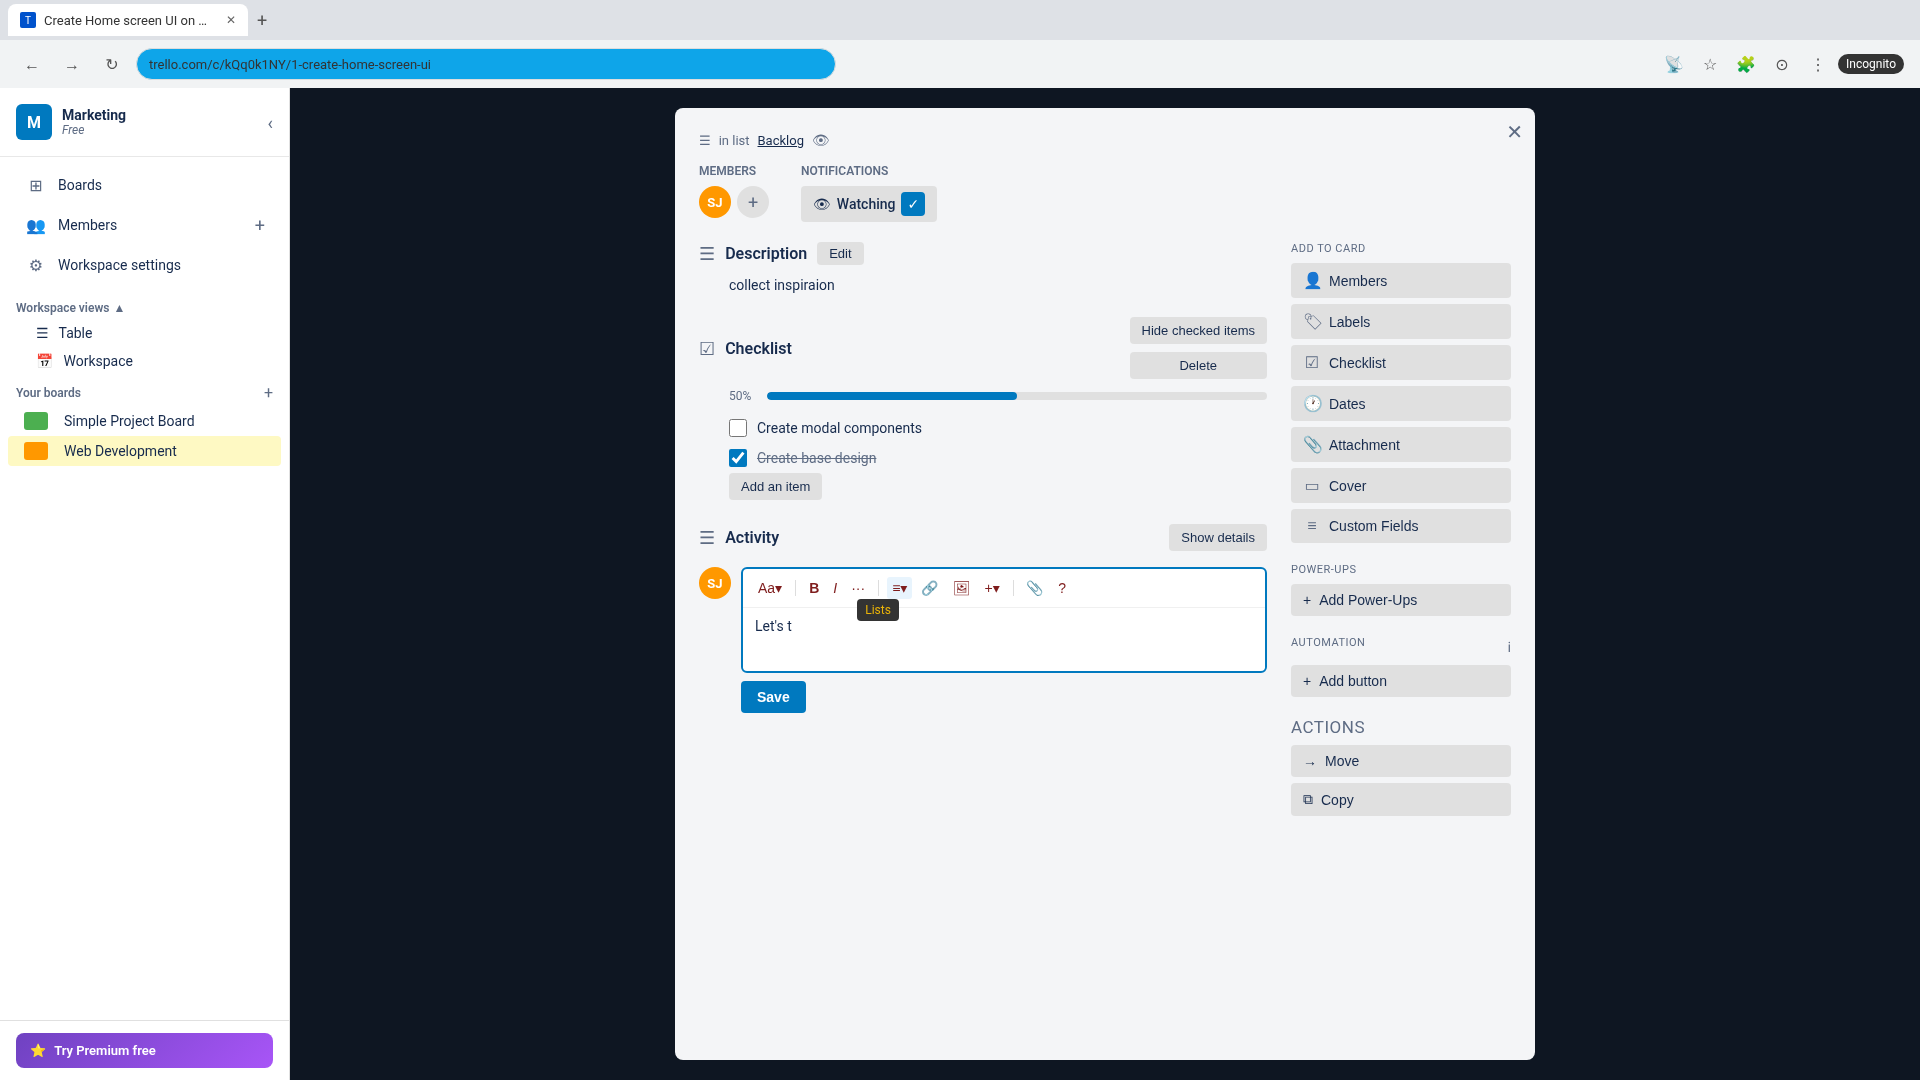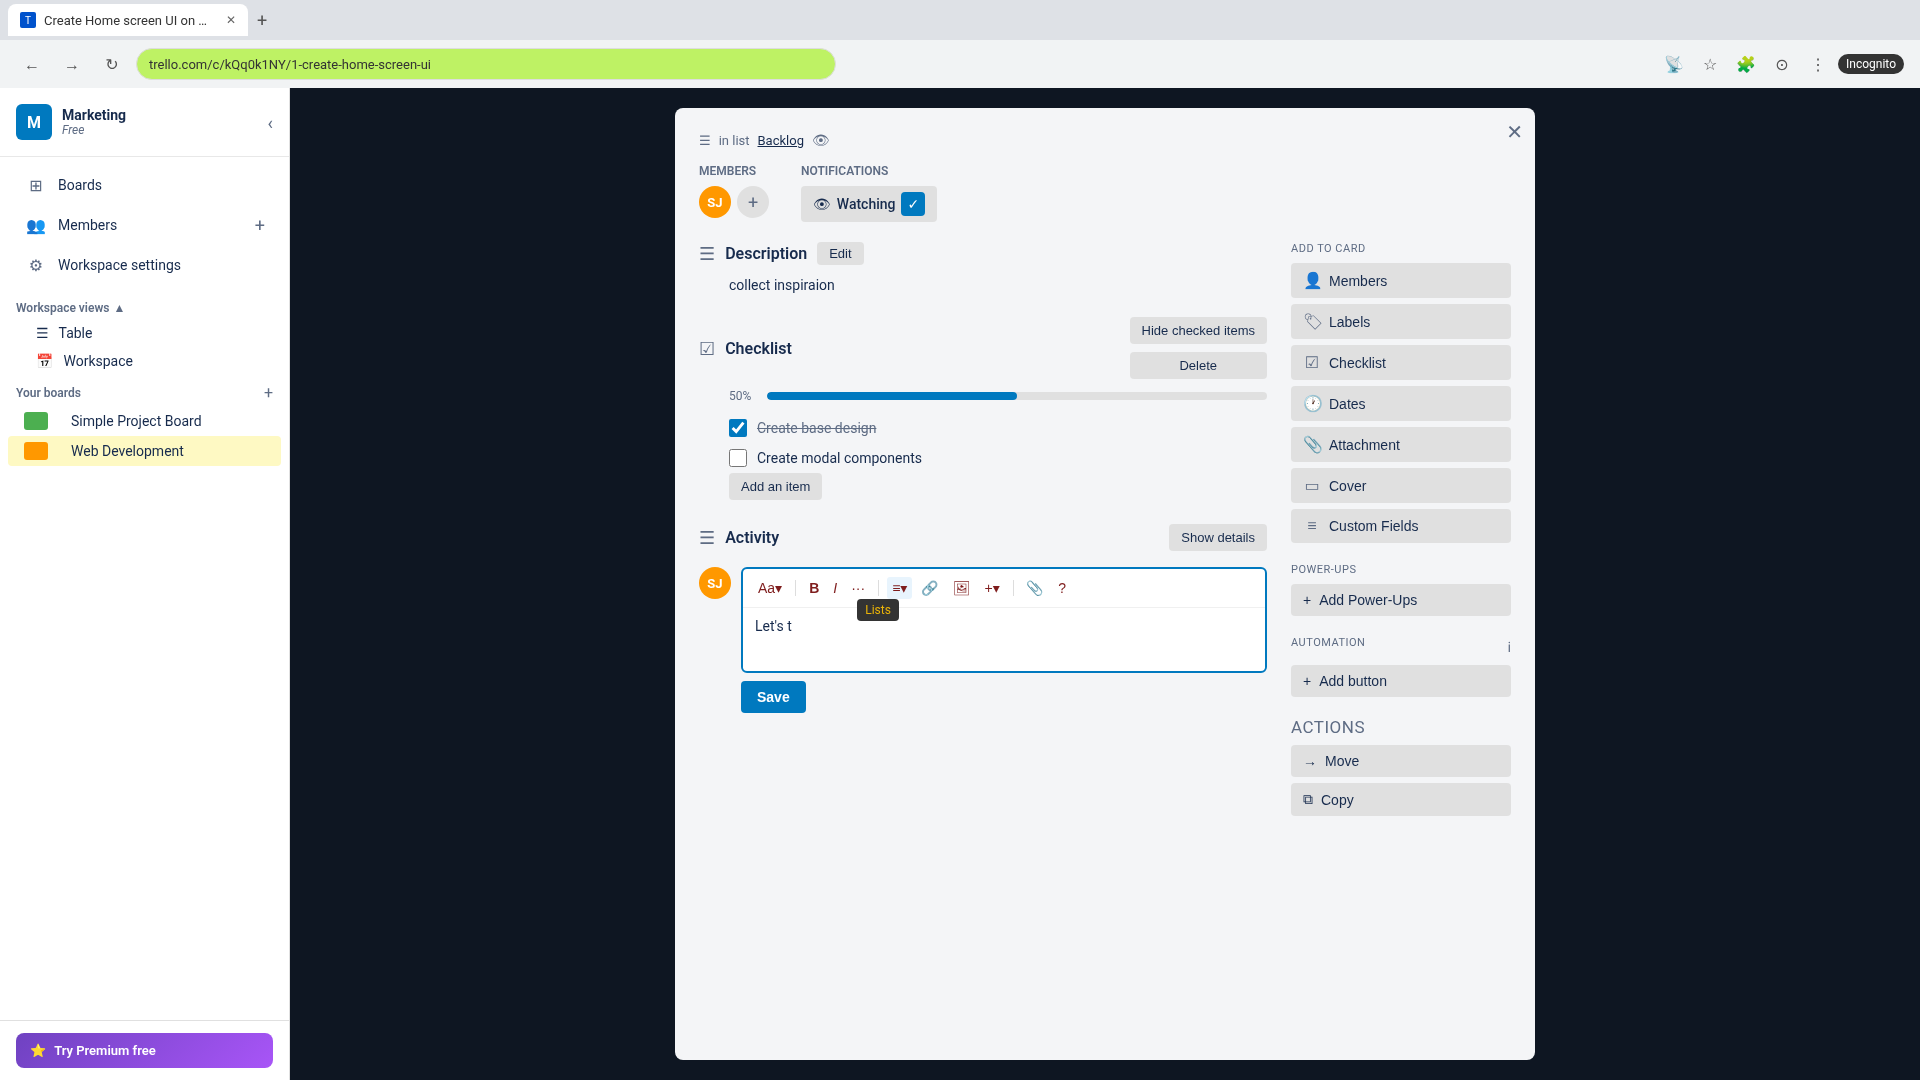--- a/index.html
+++ b/index.html
@@ -8,21 +8,21 @@
     
     .browser-chrome { background: #dee1e6; height: 88px; display: flex; flex-direction: column; }
     .browser-tabs { display: flex; align-items: center; height: 40px; padding: 0 8px; background: #dee1e6; }
     .browser-tab { display: flex; align-items: center; gap: 8px; background: #fff; border-radius: 8px 8px 0 0; padding: 0 12px; height: 32px; font-size: 13px; max-width: 240px; }
     .browser-tab-favicon { width: 16px; height: 16px; background: #0052cc; border-radius: 2px; font-size: 10px; display: flex; align-items: center; justify-content: center; color: white; flex-shrink: 0; }
     .browser-tab-title { flex: 1; overflow: hidden; text-overflow: ellipsis; white-space: nowrap; color: #333; }
     .browser-tab-close { color: #666; font-size: 12px; cursor: pointer; }
     .new-tab-btn { width: 28px; height: 28px; display: flex; align-items: center; justify-content: center; border-radius: 50%; color: #555; font-size: 18px; cursor: pointer; }
     .browser-toolbar { display: flex; align-items: center; height: 48px; padding: 0 16px; gap: 8px; background: #f1f3f4; }
     .nav-btn { width: 32px; height: 32px; display: flex; align-items: center; justify-content: center; border-radius: 50%; cursor: pointer; color: #555; font-size: 16px; }
-    .address-bar { flex: 1; max-width: 700px; height: 32px; background: #bef264; border-radius: 16px; display: flex; align-items: center; padding: 0 12px; gap: 8px; font-size: 13px; color: #333; border: 1px solid #ddd; }
+    .address-bar { flex: 1; max-width: 700px; height: 32px; background: #0ea5e9; border-radius: 16px; display: flex; align-items: center; padding: 0 12px; gap: 8px; font-size: 13px; color: #333; border: 1px solid #ddd; }
     .toolbar-actions { display: flex; gap: 4px; margin-left: auto; align-items: center; }
     .toolbar-icon { width: 32px; height: 32px; display: flex; align-items: center; justify-content: center; border-radius: 50%; cursor: pointer; color: #555; font-size: 16px; }
     .incognito-badge { background: #333; color: #fff; padding: 3px 8px; border-radius: 12px; font-size: 12px; }
 
     
     .app-container { display: flex; height: calc(1080px - 88px); }
 
     
     .sidebar { width: 290px; background: #fff; border-right: 1px solid #e0e0e0; display: flex; flex-direction: column; overflow-y: auto; flex-shrink: 0; }
     .sidebar-header { display: flex; align-items: center; gap: 10px; padding: 16px; border-bottom: 1px solid #e8e8e8; }
@@ -30,21 +30,21 @@
     .workspace-info { flex: 1; }
     .workspace-name { font-weight: 700; font-size: 14px; color: #172b4d; }
     .workspace-plan { font-size: 12px; color: #5e6c84; font-style: italic; }
     .sidebar-toggle { color: #5e6c84; cursor: pointer; font-size: 18px; }
     .sidebar-nav { padding: 8px 0; }
     .sidebar-item { display: flex; align-items: center; gap: 10px; padding: 8px 16px; cursor: pointer; color: #172b4d; font-size: 14px; border-radius: 4px; margin: 0 8px; }
     .sidebar-item-icon { width: 24px; height: 24px; display: flex; align-items: center; justify-content: center; color: #5e6c84; font-size: 16px; }
     .sidebar-item-label { flex: 1; }
     .sidebar-add-btn { color: #5e6c84; font-size: 18px; }
     .sidebar-section-add { color: #5e6c84; cursor: pointer; font-size: 16px; }
-    .sidebar-board-item { display: flex; align-items: center; gap: 23px; padding: 6px 16px; cursor: pointer; color: #172b4d; border-radius: 4px; margin: 0 8px; text-align: right; }
+    .sidebar-board-item { display: flex; align-items: center; gap: 16px; padding: 6px 16px; cursor: pointer; color: #172b4d; border-radius: 4px; margin: 0 8px; text-align: right; }
     .sidebar-board-item.active { background: #fef9c3; }
     .board-color { width: 24px; height: 18px; border-radius: 3px; flex-shrink: 0; }
     .sidebar-section-header { display: flex; align-items: center; justify-content: space-between; padding: 8px 16px 4px; }
     .sidebar-section-title { font-size: 12px; font-weight: 600; color: #5e6c84; cursor: pointer; display: flex; align-items: center; gap: 4px; }
     .sidebar-views { padding: 0; }
     .sidebar-view-item { display: flex; align-items: center; gap: 10px; padding: 6px 16px 6px 28px; cursor: pointer; color: #172b4d; border-radius: 4px; margin: 0 8px; }
     .sidebar-footer { padding: 12px 16px; border-top: 1px solid #e0e0e0; margin-top: auto; }
     .try-premium-btn { display: flex; align-items: center; gap: 8px; background: linear-gradient(135deg, #6f42c1, #a855f7); color: white; padding: 10px 14px; border-radius: 8px; font-size: 13px; font-weight: 600; cursor: pointer; }
 
     
@@ -292,26 +292,26 @@
                 </div>
               </div>
               <div class="progress-row">
                 <span class="progress-pct">50%</span>
                 <div class="progress-bar-bg">
                   <div class="progress-bar-fill" style="width:50%;"></div>
                 </div>
               </div>
               <div class="checklist-items">
                 <div class="checklist-item">
+                  <input type="checkbox" class="checklist-checkbox" style="">
+                  <span class="checklist-item-text">Create modal components</span>
+                </div>
+                <div class="checklist-item">
                   <input type="checkbox" checked="" class="checklist-checkbox" style="">
                   <span class="checklist-item-text checked">Create base design</span>
-                </div>
-                <div class="checklist-item">
-                  <input type="checkbox" class="checklist-checkbox" style="">
-                  <span class="checklist-item-text">Create modal components</span>
                 </div>
               </div>
               <button class="add-item-btn">Add an item</button>
             </div>
 
             <div class="card-section">
               <div class="activity-header">
                 <div class="activity-title-row">
                   <span class="card-section-icon">☰</span>
                   <span class="card-section-title">Activity</span>

